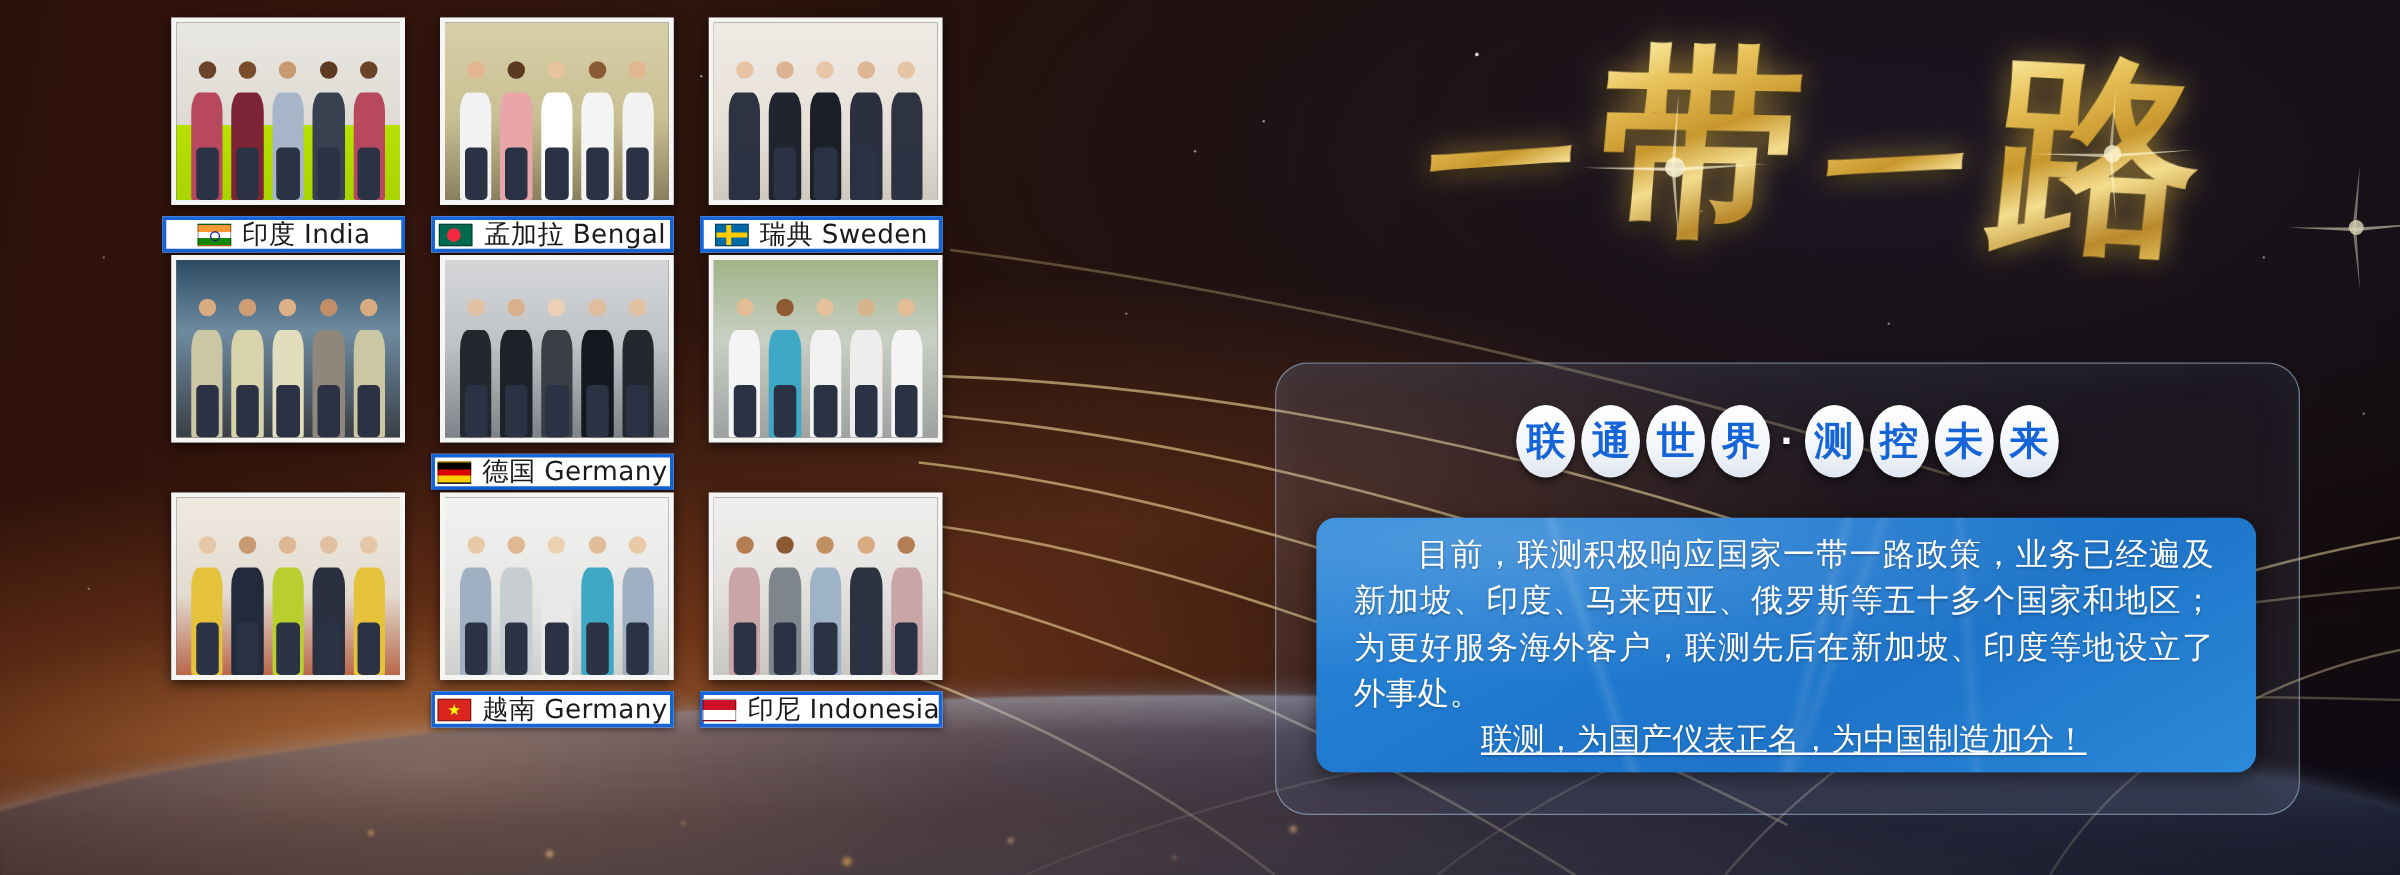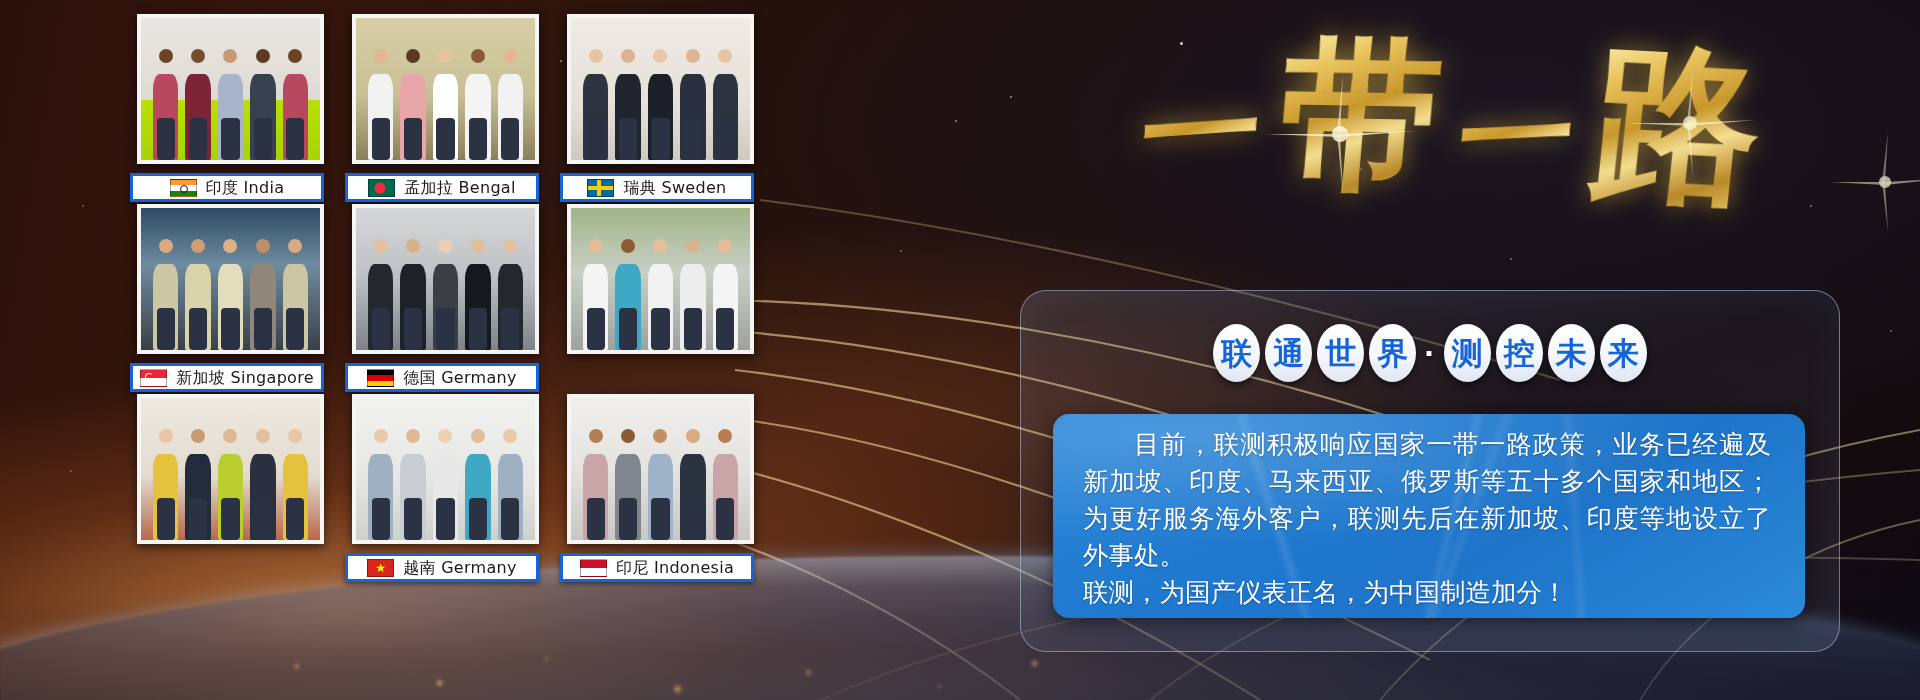--- a/index.html
+++ b/index.html
@@ -79,21 +79,21 @@
   .label{
     position:absolute; left:0; bottom:0;
     width:194px; height:29px;
     background:#ffffff;
     border:3px solid #1565d8;
     display:flex; align-items:center; justify-content:center; gap:9px;
     box-shadow:0 2px 5px rgba(0,0,0,0.5);
   }
   .label .flag{ width:27px; height:18px; flex:0 0 auto; border:1px solid rgba(0,0,0,0.35); overflow:hidden; position:relative; }
   .label .txt{
-    font-size:16px; color:#1a1a1a; white-space:nowrap;
+    font-size:21px; color:#1a1a1a; white-space:nowrap;
     font-family:"DejaVu Sans","Liberation Sans",sans-serif;
     letter-spacing:0.3px; line-height:1;
   }
 
   
   .f-india{ background:linear-gradient(180deg,#ff9933 0 33.3%,#fff 33.3% 66.6%,#138808 66.6% 100%); }
   .f-india::after{ content:""; position:absolute; left:50%; top:50%; width:6px; height:6px; margin:-3px 0 0 -3px; border:1.3px solid #10107c; border-radius:50%; }
   .f-bengal{ background:#006a4e; }
   .f-bengal::after{ content:""; position:absolute; left:43%; top:50%; transform:translate(-50%,-50%); width:11px; height:11px; background:#f42a41; border-radius:50%; }
   .f-sweden{ background:#006aa7; }
@@ -172,21 +172,21 @@
       linear-gradient(-70deg, transparent 44%, rgba(255,255,255,0.08) 45%, transparent 46%);
     pointer-events:none;
   }
   #bluebox .body{
     position:relative; color:#fff;
     font-family:"DejaVu Sans","Liberation Sans",sans-serif;
     font-size:25.5px; line-height:37px; text-align:justify;
     text-shadow:0 1px 2px rgba(0,0,0,0.28);
   }
   #bluebox .body .indent{ text-indent:2em; display:block; }
-  #bluebox .last{ display:block; }
+  #bluebox .last{ text-align:center; display:block;text-decoration:underline; }
 </style>
 </head>
 <body>
 
 <div id="stage">
 
   <div class="bg-base"></div>
 
   <svg class="arcs" viewBox="0 0 1920 700" preserveAspectRatio="none">
     <g fill="none" stroke="#e8cf93" stroke-opacity="0.62" stroke-width="2.2">
@@ -361,24 +361,20 @@
               <span class="body" style="background:#8f867c"></span>
               <span class="legs"></span>
               <span class="head" style="background:#c08f68"></span>
             </div>
             <div class="p">
               <span class="body" style="background:#cbc6a4"></span>
               <span class="legs"></span>
               <span class="head" style="background:#d9ab80"></span>
             </div>
           </div>
-        </div>
-        <div class="label">
-          <span class="flag f-singapore"></span>
-          <span class="txt">新加坡 Singapore</span>
         </div>
       </div>
       <div class="card">
         <div class="photo">
           <div class="scene" style="background:linear-gradient(180deg,#d4d6d8 0%,#bfc2c5 48%,#7e8286 100%)"></div>
           <div class="people">
             <div class="p">
               <span class="body" style="background:#23272e"></span>
               <span class="legs"></span>
               <span class="head" style="background:#e3c2a4"></span>

